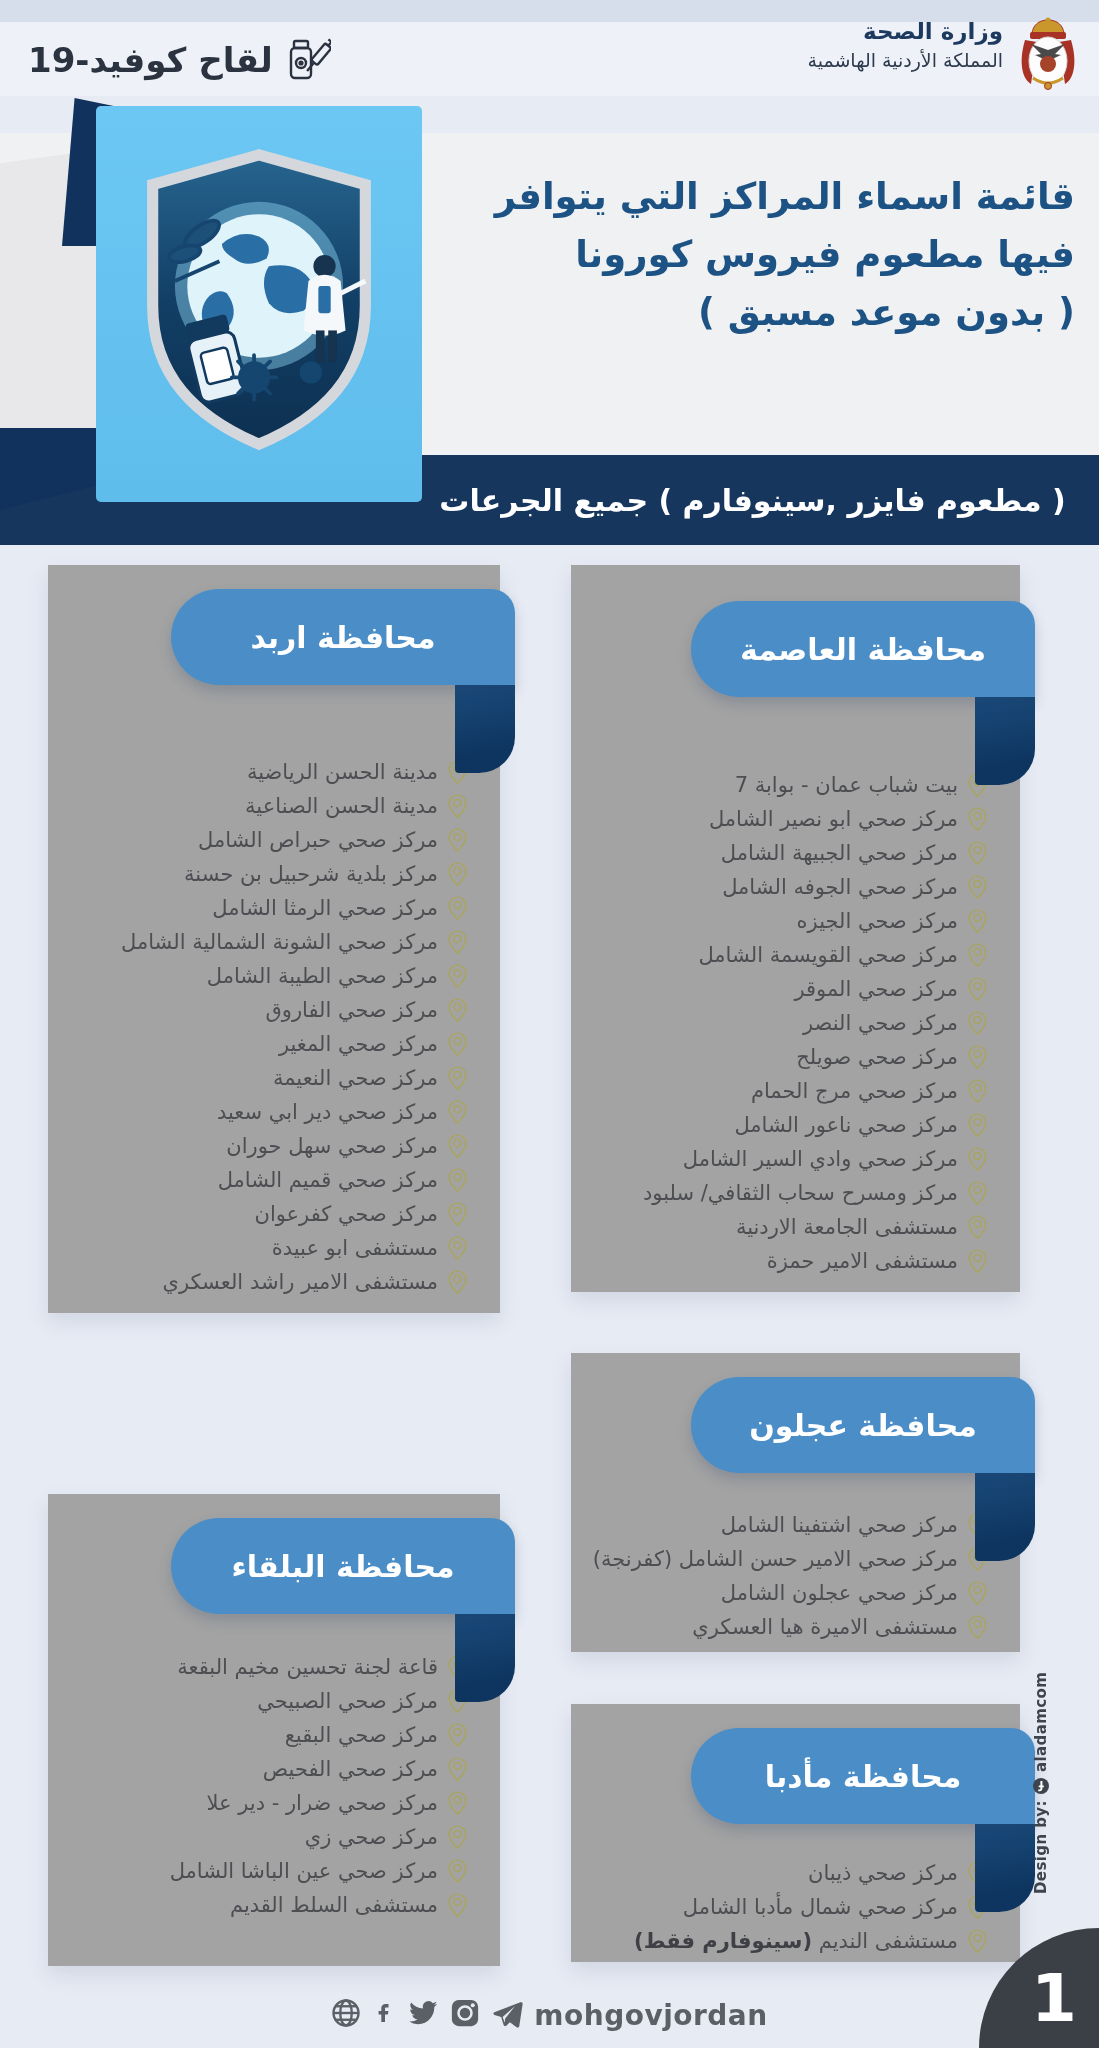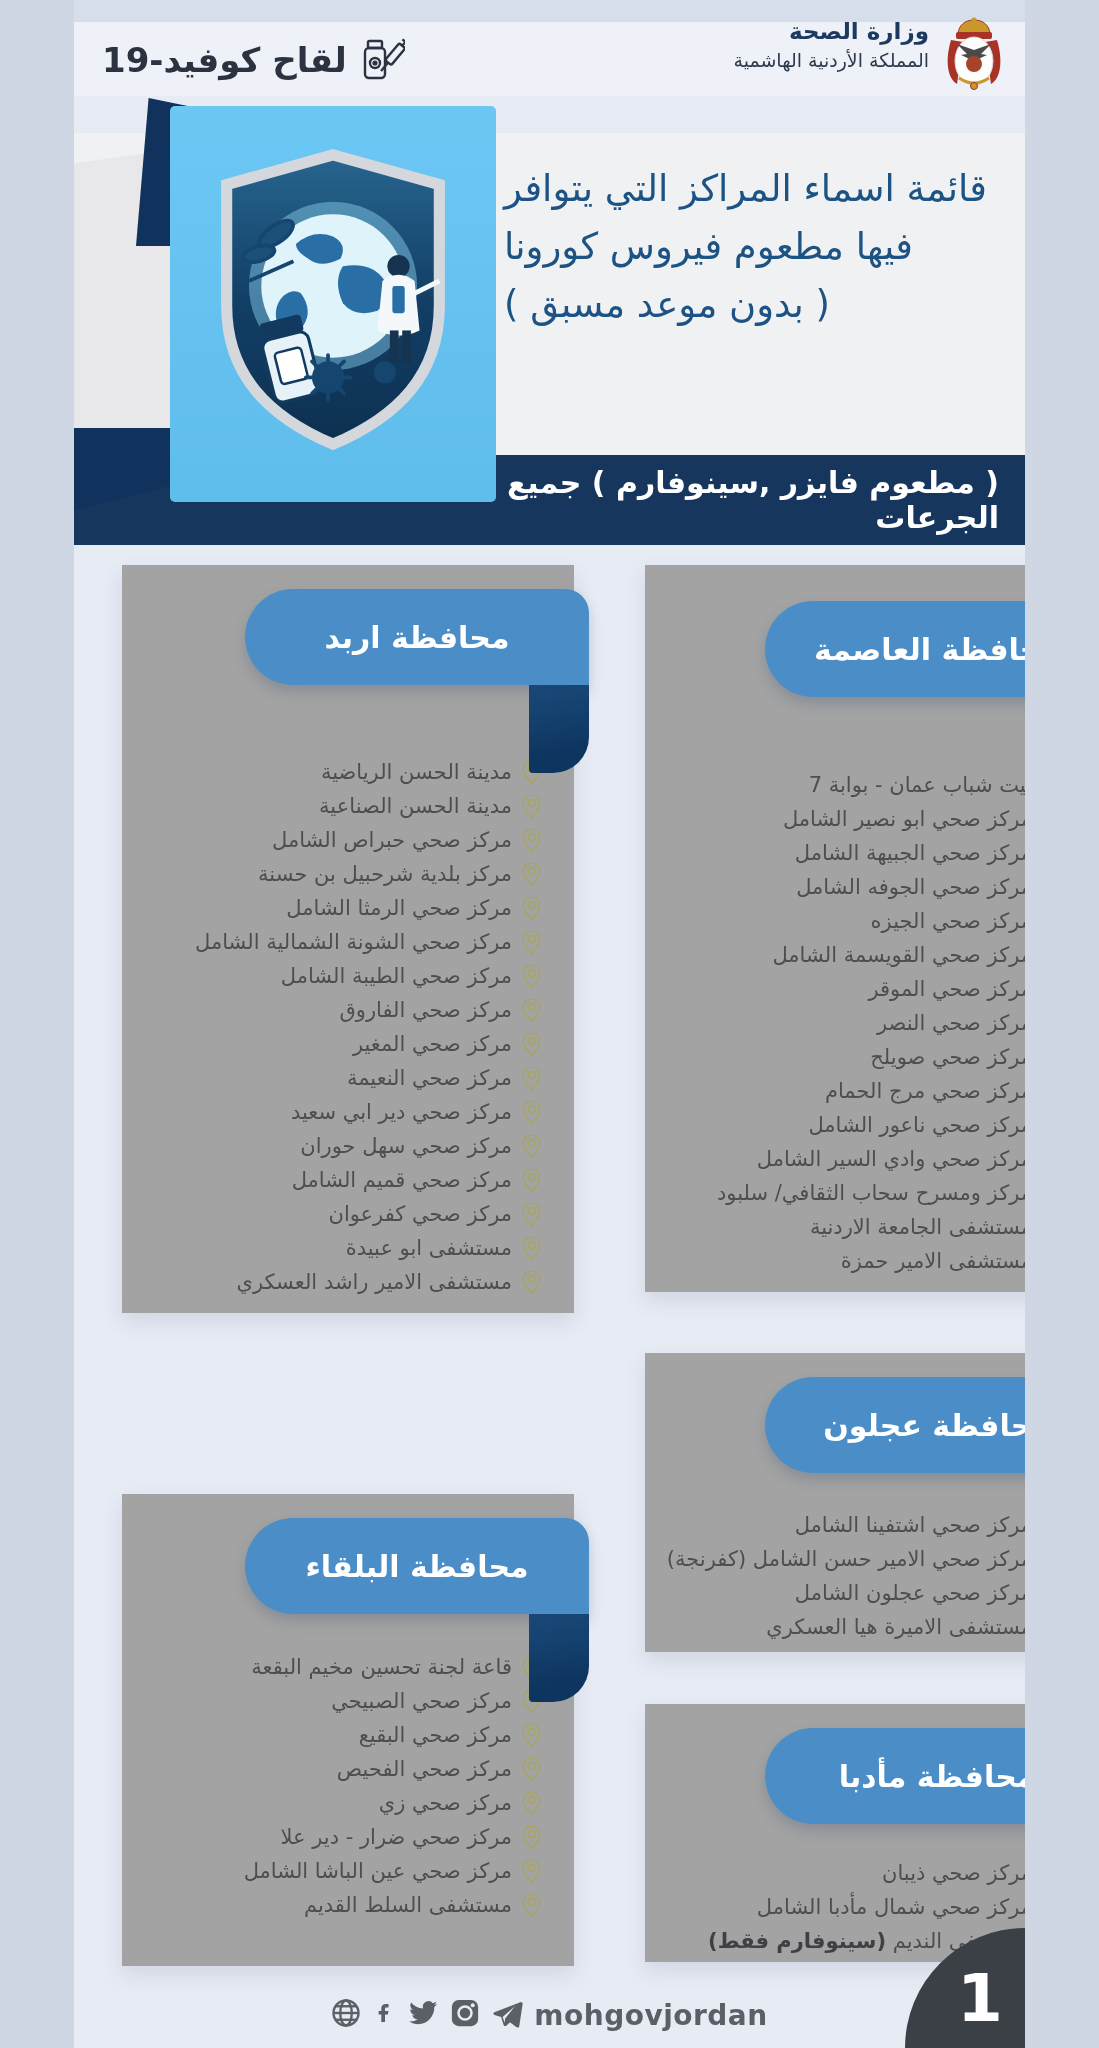--- a/index.html
+++ b/index.html
@@ -1,38 +1,38 @@
 <!DOCTYPE html>
 <html lang="ar"><head>
 <meta charset="utf-8">
 <style>
   html,body{margin:0;padding:0;background:#cfd6e4;}
   *{box-sizing:border-box;}
   .page{
-    position:relative;width:951px;height:2048px;margin:0 auto;
+    position:relative;width:1099px;height:2048px;margin:0 auto;
     background:#e7ebf4;overflow:hidden;
     font-family:"DejaVu Sans",sans-serif;
   }
   
   .top-strip{position:absolute;left:0;top:0;width:100%;height:22px;background:#d6ddeb;}
   .header{position:absolute;left:0;top:22px;width:100%;height:74px;background:#eef1f7;}
   .hdr-left{position:absolute;left:28px;top:32px;display:flex;align-items:center;gap:12px;}
   .hdr-left .t{font-size:34px;font-weight:bold;color:#2b3340;direction:rtl;}
   .hdr-right{position:absolute;right:16px;top:16px;display:flex;align-items:flex-start;gap:10px;}
   .hdr-right .txt{text-align:right;direction:rtl;}
   .hdr-right .l1{font-size:23px;font-weight:bold;color:#1c3a5f;line-height:30px;}
   .hdr-right .l2{font-size:19px;color:#2e3b4e;line-height:28px;}
   
   .title-band{position:absolute;left:0;top:133px;width:100%;height:322px;background:#f0f1f3;}
   .subtitle-bar{position:absolute;left:0;top:455px;width:100%;height:90px;background:#16365e;}
   .subtitle-text{position:absolute;left:432px;right:26px;top:455px;height:90px;z-index:3;
     display:flex;align-items:center;justify-content:center;direction:rtl;
     color:#ffffff;font-weight:bold;font-size:30px;}
-  .hero-title{position:absolute;left:430px;right:24px;top:160px;z-index:2;
-    direction:rtl;text-align:left;color:#1d5384;font-weight:normal;
+  .hero-title{position:absolute;left:430px;right:24px;top:168px;z-index:2;
+    direction:rtl;text-align:right;color:#1d5384;font-weight:bold;
     font-size:37px;line-height:58px;}
   
   .ribbon-gray{position:absolute;left:0;top:150px;width:96px;height:330px;background:#e8e8ea;
     clip-path:polygon(0 4%,100% 0,100% 100%,0 97%);z-index:1;}
   .wedge-top{position:absolute;left:62px;top:98px;width:70px;height:148px;background:#10325c;
     clip-path:polygon(18% 0,100% 8%,100% 100%,0 100%);z-index:1;}
   .wedge-bottom{position:absolute;left:0;top:428px;width:96px;height:82px;background:#10325c;
     clip-path:polygon(0 0,100% 0,100% 70%,0 100%);z-index:2;}
   .badge{position:absolute;left:96px;top:106px;width:326px;height:396px;z-index:4;
     background:linear-gradient(180deg,#6cc7f3 0%,#5fbdec 100%);border-radius:5px;
@@ -491,28 +491,28 @@
             <path d="M12 2 C6.5 2 2.5 6.2 2.5 11.3 c0 6.8 9.5 16 9.5 16 s9.5 -9.2 9.5 -16 C21.5 6.2 17.5 2 12 2 Z"></path>
             <circle cx="12" cy="11" r="4"></circle>
           </svg>
           <span class="itext">مركز صحي الفحيص</span>
         </div>
         <div class="row">
           <svg width="21" height="27" viewBox="0 0 24 30" fill="none" stroke="#a9a55e" stroke-width="1.7">
             <path d="M12 2 C6.5 2 2.5 6.2 2.5 11.3 c0 6.8 9.5 16 9.5 16 s9.5 -9.2 9.5 -16 C21.5 6.2 17.5 2 12 2 Z"></path>
             <circle cx="12" cy="11" r="4"></circle>
           </svg>
+          <span class="itext">مركز صحي ضرار - دير علا</span>
+        </div>
+        <div class="row">
+          <svg width="21" height="27" viewBox="0 0 24 30" fill="none" stroke="#a9a55e" stroke-width="1.7">
+            <path d="M12 2 C6.5 2 2.5 6.2 2.5 11.3 c0 6.8 9.5 16 9.5 16 s9.5 -9.2 9.5 -16 C21.5 6.2 17.5 2 12 2 Z"></path>
+            <circle cx="12" cy="11" r="4"></circle>
+          </svg>
           <span class="itext">مركز صحي زي</span>
-        </div>
-        <div class="row">
-          <svg width="21" height="27" viewBox="0 0 24 30" fill="none" stroke="#a9a55e" stroke-width="1.7">
-            <path d="M12 2 C6.5 2 2.5 6.2 2.5 11.3 c0 6.8 9.5 16 9.5 16 s9.5 -9.2 9.5 -16 C21.5 6.2 17.5 2 12 2 Z"></path>
-            <circle cx="12" cy="11" r="4"></circle>
-          </svg>
-          <span class="itext">مركز صحي ضرار - دير علا</span>
         </div>
         <div class="row">
           <svg width="21" height="27" viewBox="0 0 24 30" fill="none" stroke="#a9a55e" stroke-width="1.7">
             <path d="M12 2 C6.5 2 2.5 6.2 2.5 11.3 c0 6.8 9.5 16 9.5 16 s9.5 -9.2 9.5 -16 C21.5 6.2 17.5 2 12 2 Z"></path>
             <circle cx="12" cy="11" r="4"></circle>
           </svg>
           <span class="itext">مركز صحي عين الباشا الشامل</span>
         </div>
         <div class="row">
           <svg width="21" height="27" viewBox="0 0 24 30" fill="none" stroke="#a9a55e" stroke-width="1.7">

